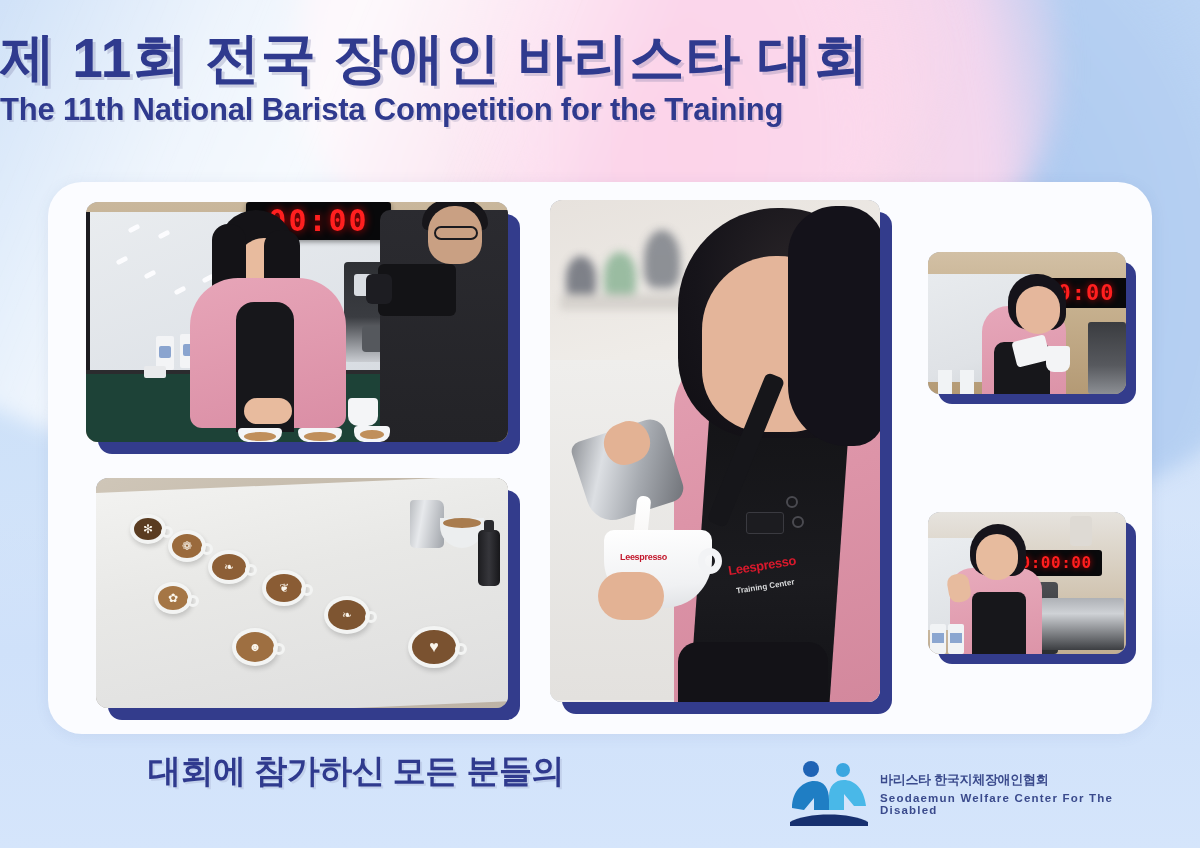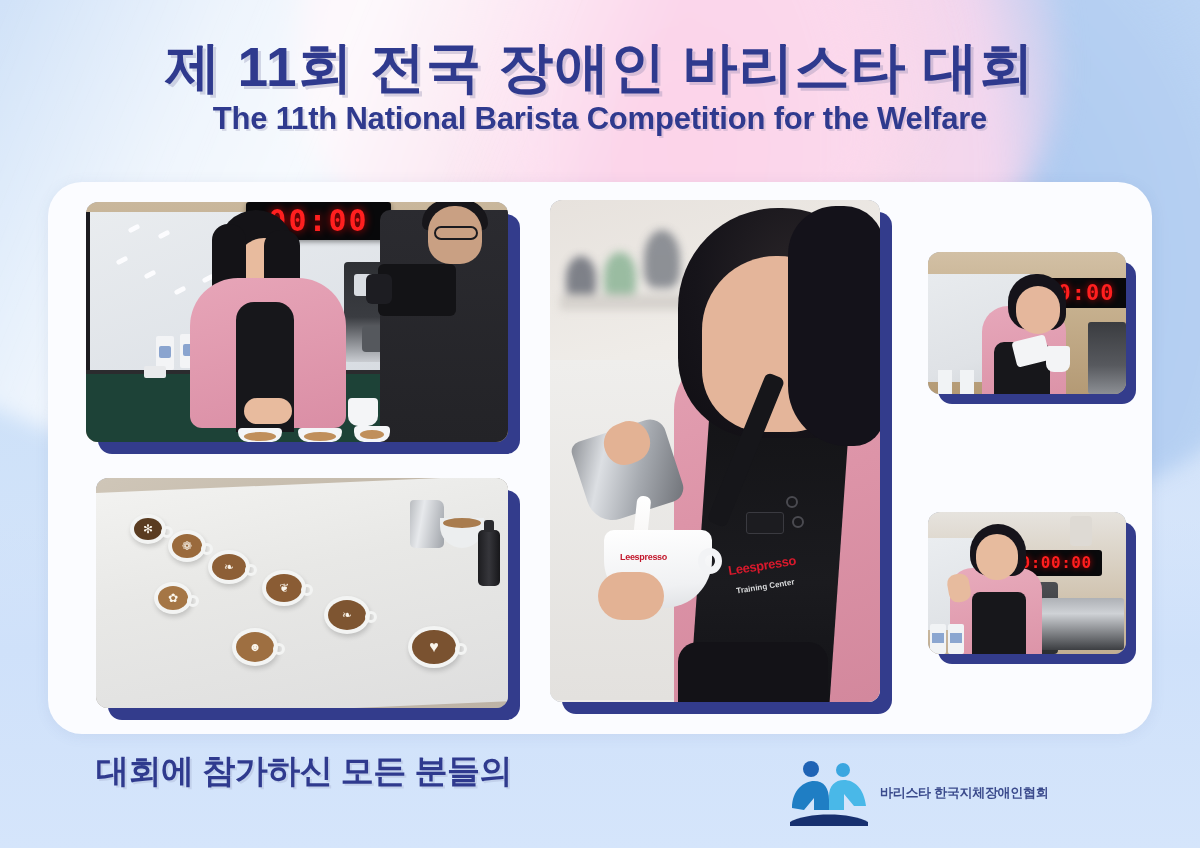--- a/index.html
+++ b/index.html
@@ -52,22 +52,22 @@
     filter: blur(10px);
   }
   .bg-bottom {
     position: absolute;
     left: 0; right: 0; bottom: 0; height: 330px;
     background: linear-gradient(180deg, rgba(205,225,250,0) 0%, #cfe1fa 40%, #d5e5fb 100%);
   }
 
   
   .title-wrap {
-    position: absolute; left: 0; right: 0; top: 36px;
-    text-align: center;
+    position: absolute; left: 0; right: 0; top: 27px;
+    text-align: left;
   }
   .title-ko {
     font-size: 55px;
     line-height: 62px;
     font-weight: 800;
     letter-spacing: 1px;
     color: #2f3a8e;
     text-shadow: 3px 3px 0 rgba(120,120,160,.28);
     white-space: nowrap;
   }
@@ -201,20 +201,21 @@
   .p5-machine { position:absolute; right:2px; bottom:4px; width:84px; height:52px; background: linear-gradient(180deg,#aeb1b6 0%, #cfd2d6 30%, #3c3e42 100%); border-radius:3px; }
   .p5-grinder { position:absolute; left:100px; bottom:0; width:30px; height:72px; background: linear-gradient(180deg,#4c4e52 0%, #2c2e32 100%); border-radius:4px; }
   .p5-carton { position:absolute; bottom:0; width:16px; height:30px; background:#f1f3f5; border-radius:2px; }
   .p5-carton::after { content:""; position:absolute; left:2px; top:9px; right:2px; height:10px; background:#8ba6d0; }
 
   
   .footer-msg {
     position: absolute;
     left: 96px; top: 750px;
     width: 520px;
+    text-align: center;
     color: #2f3a8e;
     font-size: 33px;
     line-height: 42px;
     font-weight: 800;
     letter-spacing: -0.5px;
     text-shadow: 2px 2px 0 rgba(130,135,175,.20);
   }
 
   .logo-block {
     position: absolute;
@@ -235,21 +236,21 @@
 
   <div class="bg-base"></div>
   <div class="bg-blue-right"></div>
   <div class="bg-pink-blob"></div>
   <div class="bg-pink-blob2"></div>
   <div class="bg-lightband"></div>
   <div class="bg-bottom"></div>
 
   <div class="title-wrap">
     <div class="title-ko">제 11회 전국 장애인 바리스타 대회</div>
-    <div class="title-en">The 11th National Barista Competition for the Welfare</div>
+    <div class="title-en">The 11th National Barista Competition for the Training</div>
   </div>
 
   <div class="white-card"></div>
 
   <div class="photo-shadow" id="p1-shadow"></div>
   <div class="photo" id="p1">
     <div class="ph-inner">
       <div class="p1-wall"></div>
       <div class="p1-whiteboard"></div>
       <div class="p1-dot" style="left:30px;top:56px"></div>
@@ -431,16 +432,17 @@
       <svg viewBox="0 0 78 66" width="78" height="66" aria-hidden="true">
         <circle cx="21" cy="9" r="8" fill="#1f63b5"></circle>
         <circle cx="53" cy="10" r="7" fill="#3aa6e0"></circle>
         <path d="M2 48 C2 30 14 21 24 21 C34 21 39 28 39 40 L39 50 L24 50 L24 38 L14 50 Z" fill="#1f7ec4"></path>
         <path d="M39 50 L39 36 C39 26 45 20 54 20 C64 20 74 28 76 46 L64 46 L54 34 L54 50 Z" fill="#49b8e8"></path>
         <path d="M0 62 C16 52 62 52 78 62 L78 66 L0 66 Z" fill="#17306f"></path>
       </svg>
     </div>
     <div class="logo-text">
       <div class="logo-assoc">바리스타 한국지체장애인협회</div>
+      <div class="logo-en">Seodaemun Welfare Center For The Disabled</div>
     </div>
   </div>
 
 </div>
 
 </body></html>

